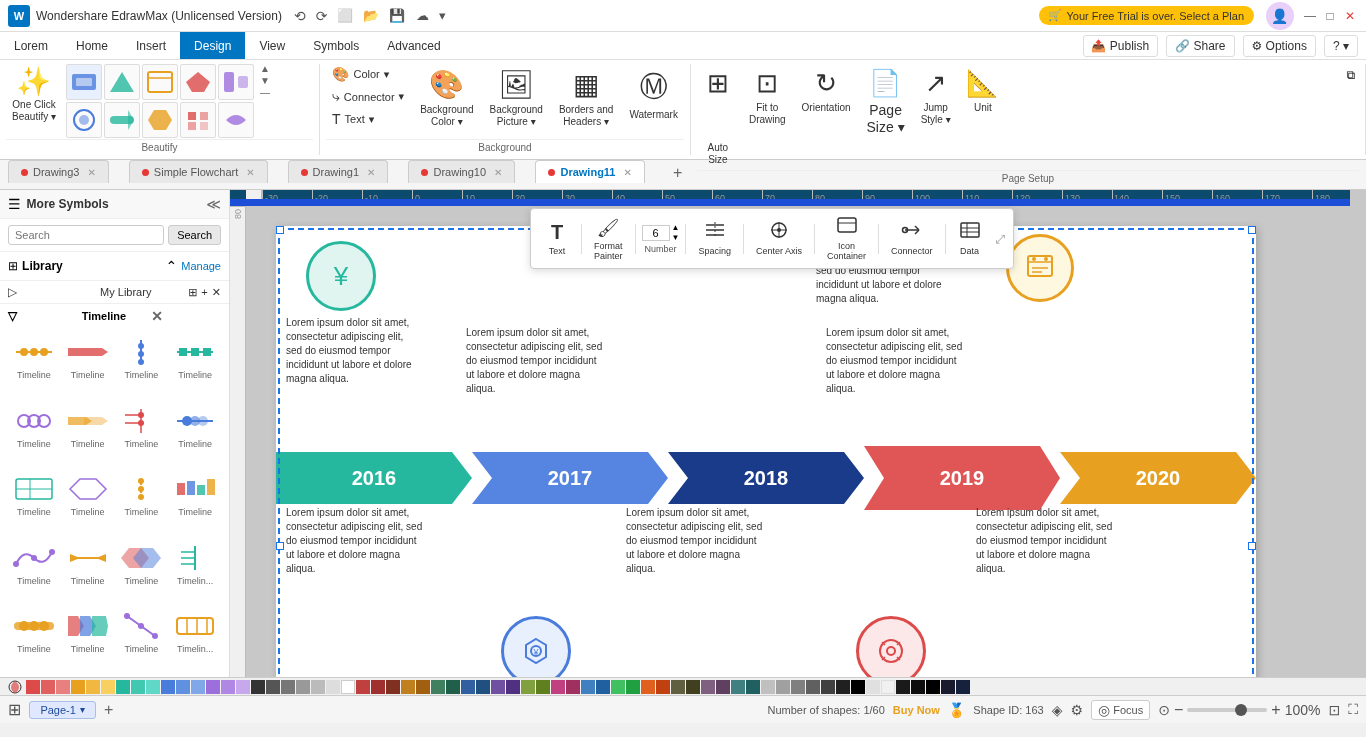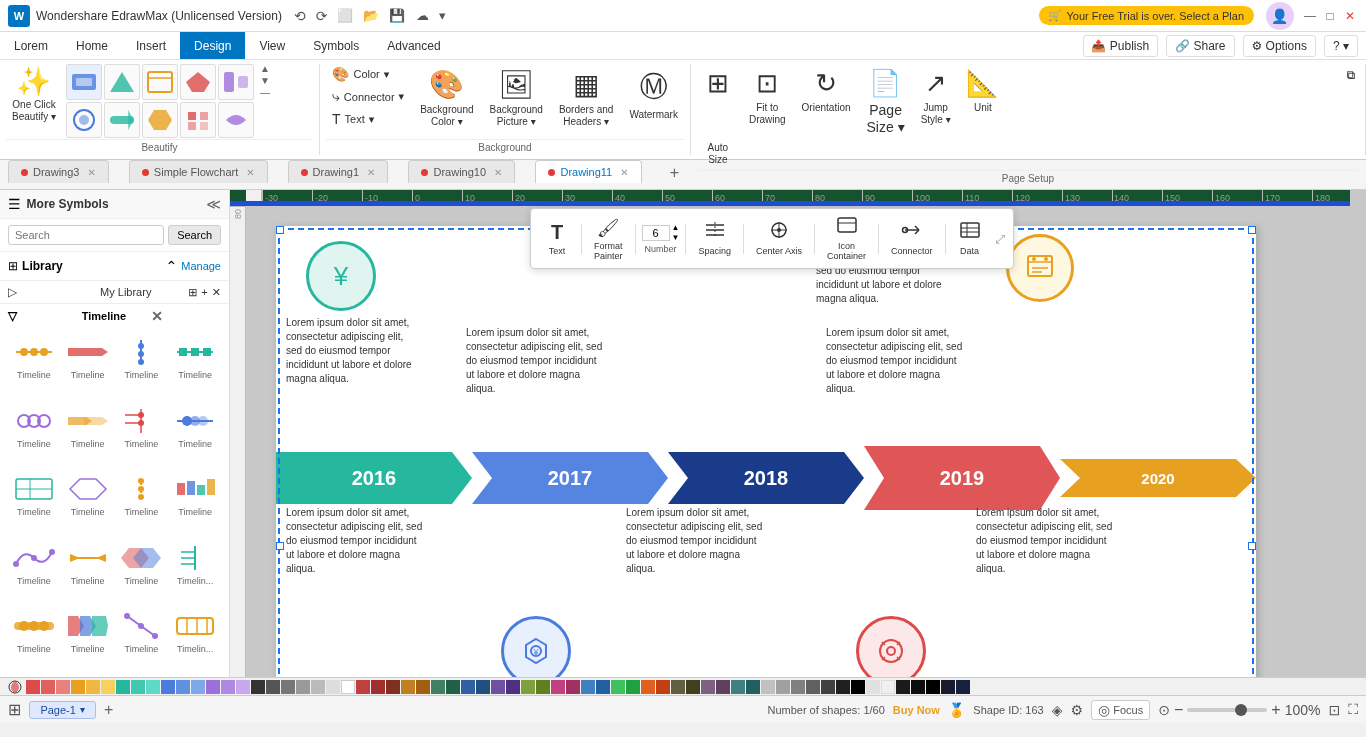--- a/index.html
+++ b/index.html
@@ -477,21 +477,21 @@
     <span>Drawing1</span>
     <span class="tab-close">✕</span>
   </div>
   <div class="tab">
     <span class="tab-dot" style="background:#e53935;"></span>
     <span>Drawing10</span>
     <span class="tab-close">✕</span>
   </div>
   <div class="tab active">
     <span class="tab-dot" style="background:#e53935;"></span>
-    <span style="color:#0075c2;font-weight:400;">Drawing11</span>
+    <span style="color:#0075c2;font-weight:700;">Drawing11</span>
     <span class="tab-close">✕</span>
   </div>
   <div class="tab-add">+</div>
 </div>
 
 <div id="main" style="display:flex;height:487px;">
 
   <div id="left-panel">
     <div class="panel-header">
       <span style="font-size:14px;">☰</span>
@@ -735,21 +735,21 @@
             <line x1="34" y1="6" x2="34" y2="22" stroke="#e8a020" stroke-width="1.5"></line>
           </svg>
         </div>
         <div class="shape-name">Timelin...</div>
       </div>
     </div>
   </div>
 
   <div id="canvas-area" style="flex:1;position:relative;overflow:hidden;background:#c8c8c8;">
 
-    <div style="position:absolute;left:0;top:0;right:16px;height:16px;background:#14532d;border-bottom:5px solid #1d4ed8;z-index:10;overflow:hidden;">
+    <div style="position:absolute;left:0;top:0;right:16px;height:16px;background:#0c4a6e;border-bottom:7px solid #1d4ed8;z-index:10;overflow:hidden;">
       <div style="position:absolute;left:16px;top:0;display:flex;">
         <div style="width:16px;height:16px;background:#f0f0f0;border-right:1px solid #bbb;flex-shrink:0;"></div>
         <div style="display:flex;">
           <span style="width:50px;font-size:9px;color:#999;border-left:1px solid #bbb;padding-left:2px;line-height:16px;">-30</span>
           <span style="width:50px;font-size:9px;color:#999;border-left:1px solid #bbb;padding-left:2px;line-height:16px;">-20</span>
           <span style="width:50px;font-size:9px;color:#999;border-left:1px solid #bbb;padding-left:2px;line-height:16px;">-10</span>
           <span style="width:50px;font-size:9px;color:#999;border-left:1px solid #bbb;padding-left:2px;line-height:16px;">0</span>
           <span style="width:50px;font-size:9px;color:#999;border-left:1px solid #bbb;padding-left:2px;line-height:16px;">10</span>
           <span style="width:50px;font-size:9px;color:#999;border-left:1px solid #bbb;padding-left:2px;line-height:16px;">20</span>
           <span style="width:50px;font-size:9px;color:#999;border-left:1px solid #bbb;padding-left:2px;line-height:16px;">30</span>
@@ -835,21 +835,21 @@
           </div>
 
           <div style="position:relative;height:52px;flex:1;background:#1a3a8a;display:flex;align-items:center;justify-content:center;font-size:20px;font-weight:bold;color:white;clip-path:polygon(0 0, calc(100% - 20px) 0, 100% 50%, calc(100% - 20px) 100%, 0 100%, 20px 50%);min-width:160px;">
             2018
           </div>
 
           <div style="position:relative;height:64px;flex:1;background:#e05555;display:flex;align-items:center;justify-content:center;font-size:20px;font-weight:bold;color:white;clip-path:polygon(0 0, calc(100% - 20px) 0, 100% 50%, calc(100% - 20px) 100%, 0 100%, 20px 50%);min-width:160px;">
             2019
           </div>
 
-          <div style="position:relative;height:38px;flex:1;background:#e8a020;display:flex;align-items:center;justify-content:center;font-size:15px;font-weight:bold;color:white;clip-path:polygon(0 0, calc(100% - 20px) 0, 100% 50%, calc(100% - 20px) 100%, 0 100%, 20px 50%);min-width:170px;">
+          <div style="position:relative;height:52px;flex:1;background:#e8a020;display:flex;align-items:center;justify-content:center;font-size:20px;font-weight:bold;color:white;clip-path:polygon(0 0, calc(100% - 20px) 0, 100% 50%, calc(100% - 20px) 100%, 0 100%, 20px 50%);min-width:170px;">
             2020
           </div>
         </div>
 
         <div style="position:absolute;left:10px;top:280px;width:140px;font-size:10px;color:#333;line-height:1.4;">
           Lorem ipsum dolor sit amet, consectetur adipiscing elit, sed do eiusmod tempor incididunt ut labore et dolore magna aliqua.
         </div>
         <div style="position:absolute;left:350px;top:280px;width:140px;font-size:10px;color:#333;line-height:1.4;">
           Lorem ipsum dolor sit amet, consectetur adipiscing elit, sed do eiusmod tempor incididunt ut labore et dolore magna aliqua.
         </div>

